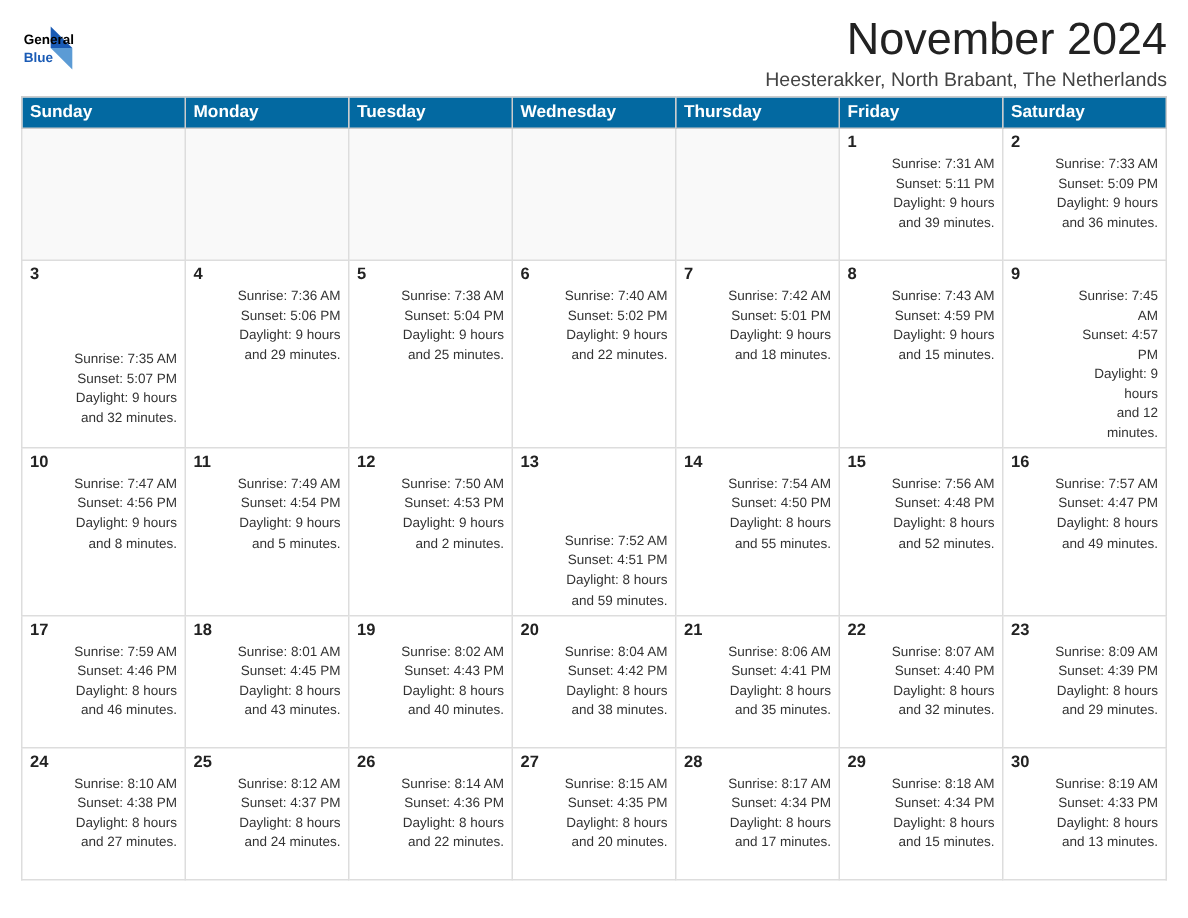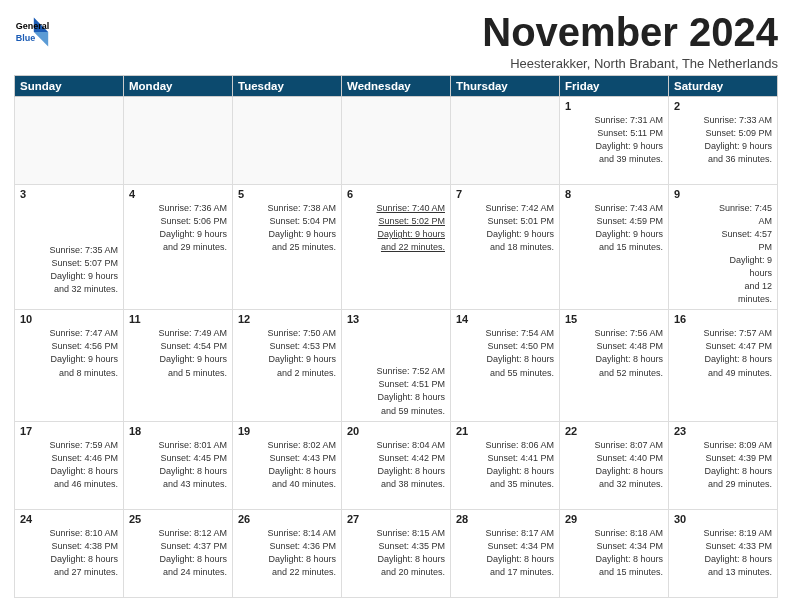--- a/index.html
+++ b/index.html
@@ -28,37 +28,37 @@
       margin-top: 4px;
     }
     .logo-icon {
       width: 36px;
       height: 36px;
     }
     .title-block {
       text-align: right;
     }
     .month-title {
-      font-size: 40px;
-      font-weight: bold;
+      font-size: 30px;
+      font-weight: normal;
       color: #222;
       line-height: 1.1;
     }
     .subtitle {
       font-size: 13px;
       color: #444;
       margin-top: 2px;
     }
     .calendar {
       width: 100%;
       border-collapse: collapse;
       table-layout: fixed;
     }
     .calendar th {
-      background: #0c4a6e;
+      background: #0369a1;
       color: #fff;
       font-size: 11.5px;
       font-weight: bold;
       text-align: left;
       padding: 4px 5px;
       border: 1px solid #ccc;
     }
     .calendar td {
       border: 1px solid #ddd;
       vertical-align: top;
@@ -155,21 +155,21 @@
           </td>
           <td>
             <span class="day-num">5</span>
             <div class="day-info" style="white-space: pre-line;">Sunrise: 7:38 AM
 Sunset: 5:04 PM
 Daylight: 9 hours
 and 25 minutes.</div>
           </td>
           <td>
             <span class="day-num">6</span>
-            <div class="day-info" style="white-space: pre-line; text-decoration: underline;">Sunrise: 7:40 AM
+            <div class="day-info" style="white-space: pre-line;">Sunrise: 7:40 AM
 Sunset: 5:02 PM
 Daylight: 9 hours
 and 22 minutes.</div>
           </td>
           <td>
             <span class="day-num">7</span>
             <div class="day-info" style="white-space: pre-line;">Sunrise: 7:42 AM
 Sunset: 5:01 PM
 Daylight: 9 hours
 and 18 minutes.</div>

